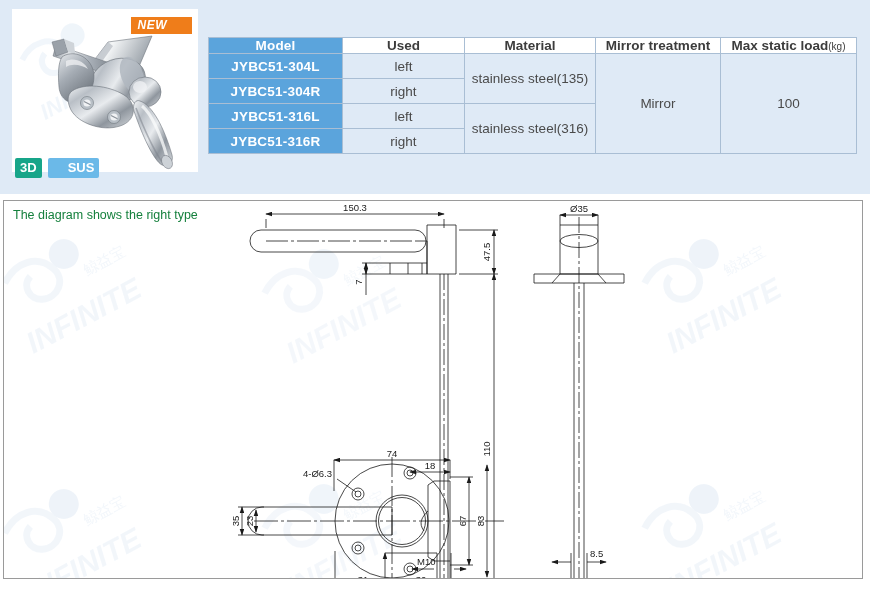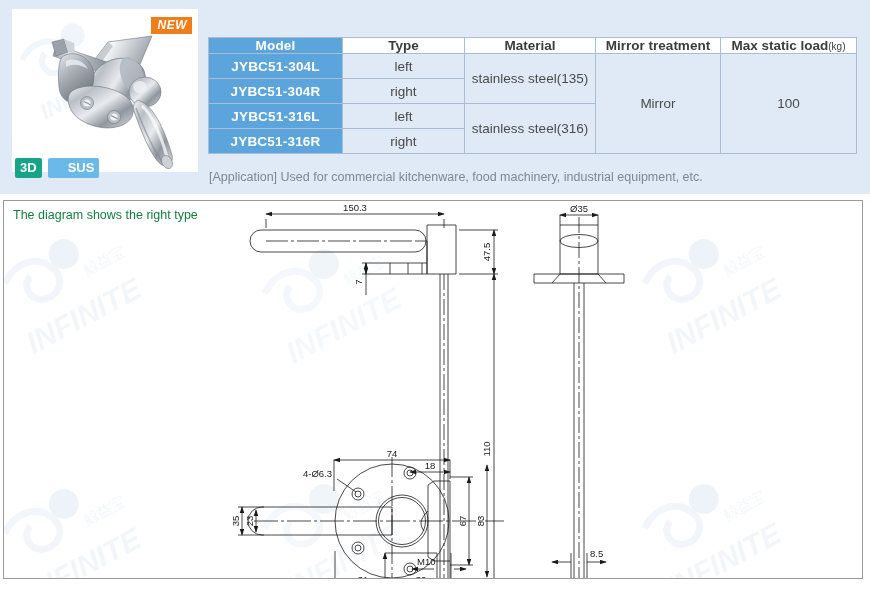--- a/index.html
+++ b/index.html
@@ -42,21 +42,21 @@
   }
   #new-badge {
     position: absolute;
     right: 6px; top: 8px;
     background: #ef7d1a;
     color: #ffffff;
     font-size: 12px;
     font-weight: bold;
     font-style: italic;
     letter-spacing: 0.5px;
-    padding: 2px 5px 3px 7px;
+    padding: 2px 25px 3px 7px;
     line-height: 1;
     z-index: 5;
   }
   #product-photo {
     position: absolute;
     left: 0; top: 0;
     width: 186px; height: 163px;
   }
   #badges {
     position: absolute;
@@ -255,21 +255,21 @@
       <colgroup>
         <col style="width:134px">
         <col style="width:122px">
         <col style="width:131px">
         <col style="width:125px">
         <col style="width:136px">
       </colgroup>
       <thead>
         <tr>
           <th class="model-h">Model</th>
-          <th>Type</th>
+          <th>Used</th>
           <th>Material</th>
           <th>Mirror treatment</th>
           <th><span>Max  static load</span><span class="unit-small">(kg)</span></th>
         </tr>
       </thead>
       <tbody>
         <tr>
           <td class="model-c">JYBC51-304L</td>
           <td>left</td>
           <td rowspan="2">stainless steel(135)</td>
@@ -285,21 +285,20 @@
           <td>left</td>
           <td rowspan="2">stainless steel(316)</td>
         </tr>
         <tr>
           <td class="model-c">JYBC51-316R</td>
           <td>right</td>
         </tr>
       </tbody>
     </table>
 
-    <div id="application">[Application] Used for commercial kitchenware, food machinery, industrial equipment, etc.</div>
   </div>
 
   <div id="diagram-panel">
 
     <div class="wm" style="left:-10px; top:20px;">
       <svg width="200" height="120" viewBox="0 0 200 120">
         <g fill="#e6eef7">
           <path d="M20 20 C40 6, 62 10, 70 30 C76 46, 60 58, 46 52 C34 47, 34 30, 46 26" fill="none" stroke="#e6eef7" stroke-width="7"></path>
           <circle cx="86" cy="22" r="15" fill="#dfe9f4"></circle>
           <text x="12" y="96" font-family="Liberation Sans, sans-serif" font-size="30" font-weight="bold" font-style="italic">INFINITE</text>

